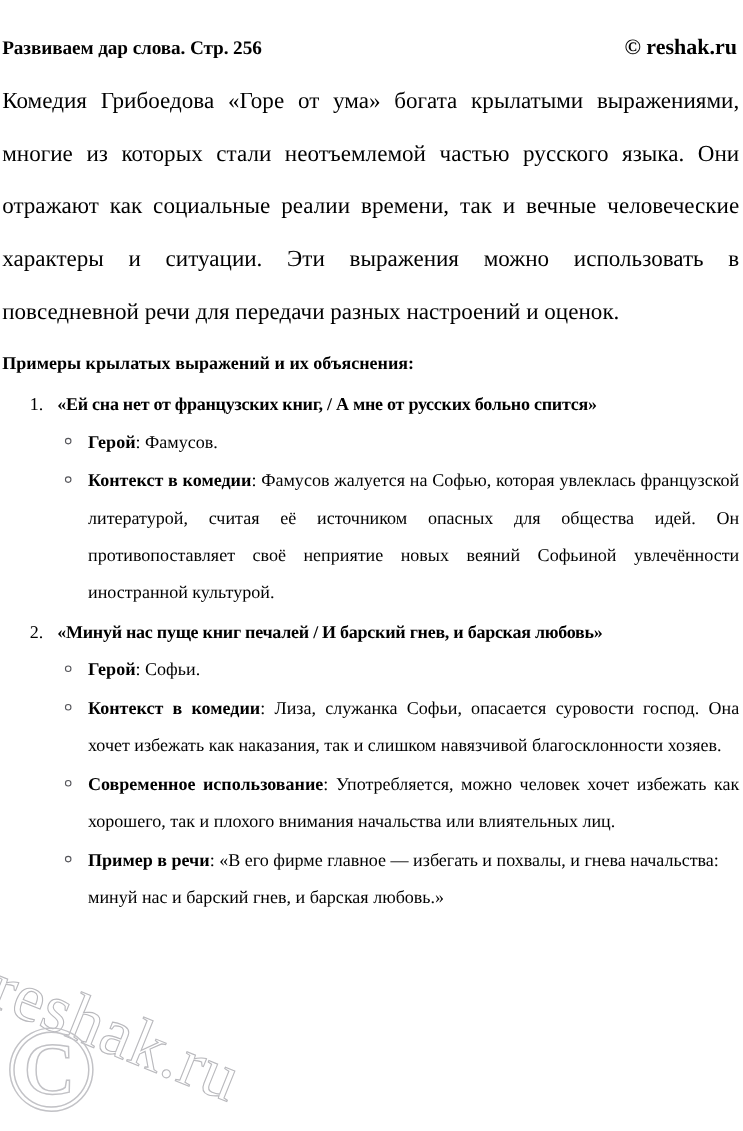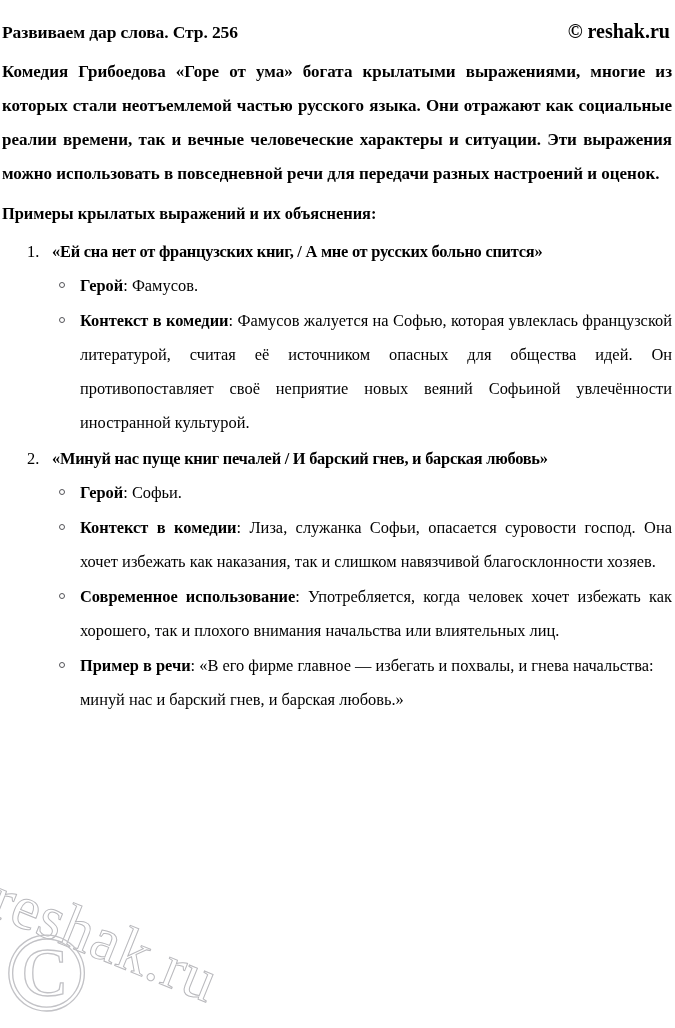--- a/index.html
+++ b/index.html
@@ -17,20 +17,21 @@
     color: #000000;
   }
 
   .page {
     position: relative;
     width: 675px;
     height: 900px;
     box-sizing: border-box;
     padding: 20px 3px 0 2px;
     z-index: 2;
+    margin-top: 12px;
   }
 
   
   .header {
     display: flex;
     align-items: baseline;
     justify-content: space-between;
     margin-bottom: 12px;
   }
   .header-title {
@@ -41,26 +42,25 @@
   }
   .header-copy {
     font-size: 20px;
     font-weight: bold;
     white-space: nowrap;
     padding-right: 2px;
   }
 
   
   .para {
-    font-size: 17px;
-    line-height: 34px;
+    font-size: 21px;
+    line-height: 48px;
     text-align: justify;
     text-justify: inter-word;
     margin: 0 0 6px 0;
-    font-weight: bold;
   }
 
   .subhead {
     font-size: 16.4px;
     font-weight: bold;
     line-height: 34px;
     margin: 2px 0 4px 0;
   }
 
   
@@ -205,21 +205,21 @@
         <li>
           <span class="bullet-o"></span>
           <p class="sub-text left"><span class="sub-label">Герой</span><span>: </span><span>Софьи.</span></p>
         </li>
         <li>
           <span class="bullet-o"></span>
           <p class="sub-text"><span class="sub-label">Контекст в комедии</span><span>: </span><span>Лиза, служанка Софьи, опасается суровости господ. Она хочет избежать как наказания, так и слишком навязчивой благосклонности хозяев.</span></p>
         </li>
         <li>
           <span class="bullet-o"></span>
-          <p class="sub-text"><span class="sub-label">Современное использование</span><span>: </span><span>Употребляется, когда человек хочет избежать как хорошего, так и плохого внимания начальства или влиятельных лиц.</span></p>
+          <p class="sub-text"><span class="sub-label">Современное использование</span><span>: </span><span>Употребляется, можно человек хочет избежать как хорошего, так и плохого внимания начальства или влиятельных лиц.</span></p>
         </li>
         <li>
           <span class="bullet-o"></span>
           <p class="sub-text left"><span class="sub-label">Пример в речи</span><span>: </span><span>«В его фирме главное — избегать и похвалы, и гнева начальства: минуй нас и барский гнев, и барская любовь.»</span></p>
         </li>
       </ul>
     </li>
 
   </ol>
 </div>

